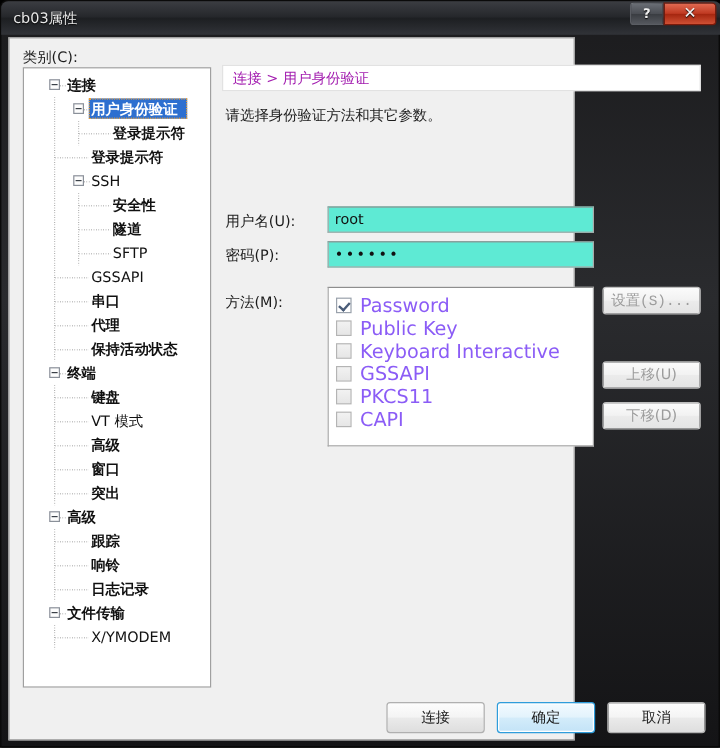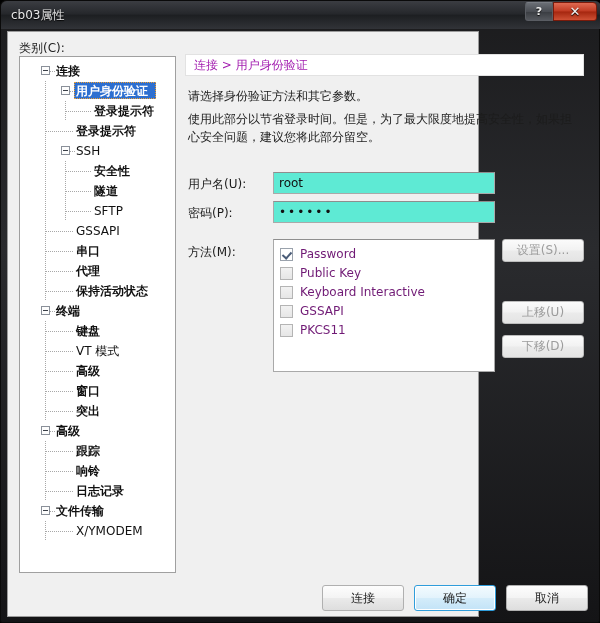--- a/index.html
+++ b/index.html
@@ -250,22 +250,22 @@
     box-sizing: border-box;
     background: #ffffff;
     border: 1px solid #a9a9a9;
     border-top-color: #8e8e8e;
     padding: 5px 0 0 6px;
     overflow: hidden;
   }
   .method-item {
     height: 19px;
     line-height: 19px;
-    font-size: 12px;
-    color: #701a75;
+    font-size: 16px;
+    color: #8b5cf6;
     display: flex;
     align-items: center;
     white-space: nowrap;
   }
   .cbox {
     width: 13px;
     height: 13px;
     box-sizing: border-box;
     border: 1px solid #b4b4b4;
     background: linear-gradient(180deg, #f2f2f2 0%, #e6e6e6 100%);
@@ -299,21 +299,21 @@
     border: 1px solid #bdbdbd;
     border-radius: 3px;
     color: #9c9c9c;
     font-size: 12px;
     font-family: "DejaVu Sans", "Liberation Sans", sans-serif;
     display: flex;
     align-items: center;
     justify-content: center;
     white-space: nowrap;
   }
-  #btn-settings { top: 185px; }
+  #btn-settings { top: 185px; font-family: Liberation Mono, monospace; }
   #btn-moveup   { top: 247px; }
   #btn-movedown { top: 281px; }
 
   
   .bottom-btn {
     position: absolute;
     width: 82px;
     height: 26px;
     box-sizing: border-box;
     background: linear-gradient(180deg, #fdfdfd 0%, #f4f4f4 48%, #eaeaea 52%, #dedede 100%);
@@ -483,21 +483,20 @@
             <div class="label">X/YMODEM</div>
           </div>
         </div>
     </div>
 
     <div class="right">
 
       <div class="breadcrumb">连接 &gt; 用户身份验证</div>
 
       <div class="desc1">请选择身份验证方法和其它参数。</div>
-      <div class="desc2">使用此部分以节省登录时间。但是，为了最大限度地提高安全性，如果担心安全问题，建议您将此部分留空。</div>
 
       <div class="field-label" id="label-username">用户名(U):</div>
       <input class="text-input" id="username-input" type="text" value="root" style="">
 
       <div class="field-label" id="label-password">密码(P):</div>
       <input class="text-input" id="password-input" type="text" value="••••••" style="">
 
       <div class="field-label" id="label-method">方法(M):</div>
       <div class="method-box">
         <div id="method-items">
@@ -514,20 +513,24 @@
               <span>Keyboard Interactive</span>
             </div>
             <div class="method-item">
               <span class="cbox"></span>
               <span>GSSAPI</span>
             </div>
             <div class="method-item">
               <span class="cbox"></span>
               <span>PKCS11</span>
             </div>
+            <div class="method-item">
+              <span class="cbox"></span>
+              <span>CAPI</span>
+            </div>
           </div>
       </div>
 
       <div class="side-btn" id="btn-settings">设置(S)...</div>
       <div class="side-btn" id="btn-moveup">上移(U)</div>
       <div class="side-btn" id="btn-movedown">下移(D)</div>
 
     </div>
 
     <div class="bottom-btn" id="btn-connect">连接</div>

